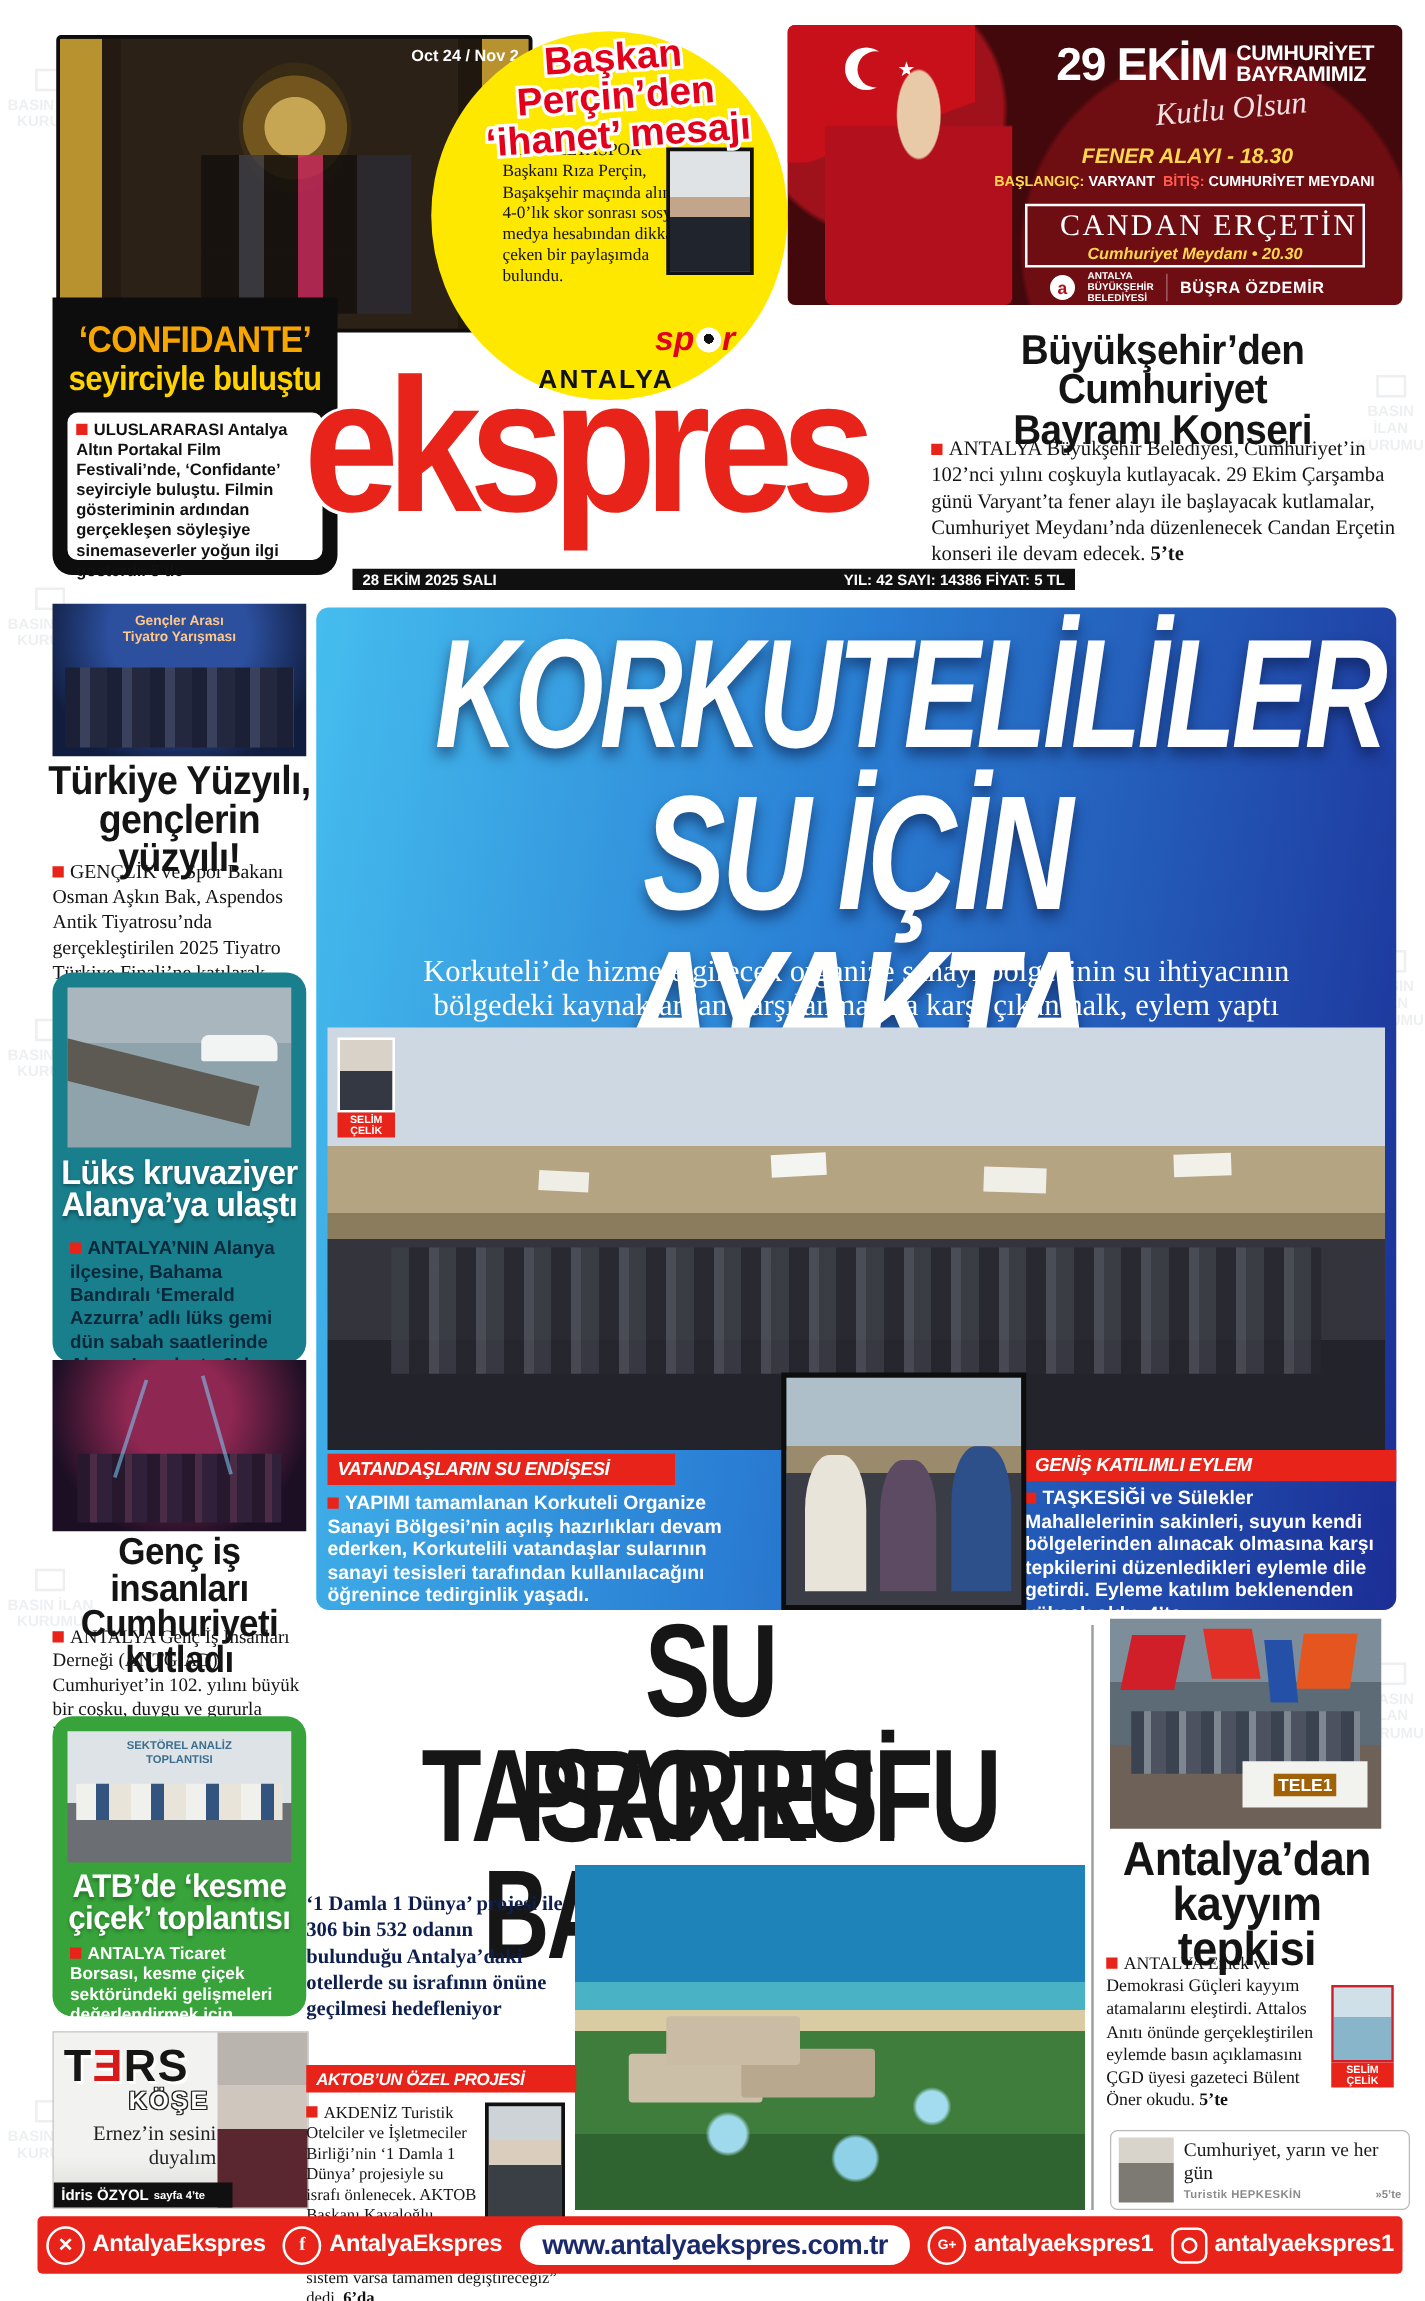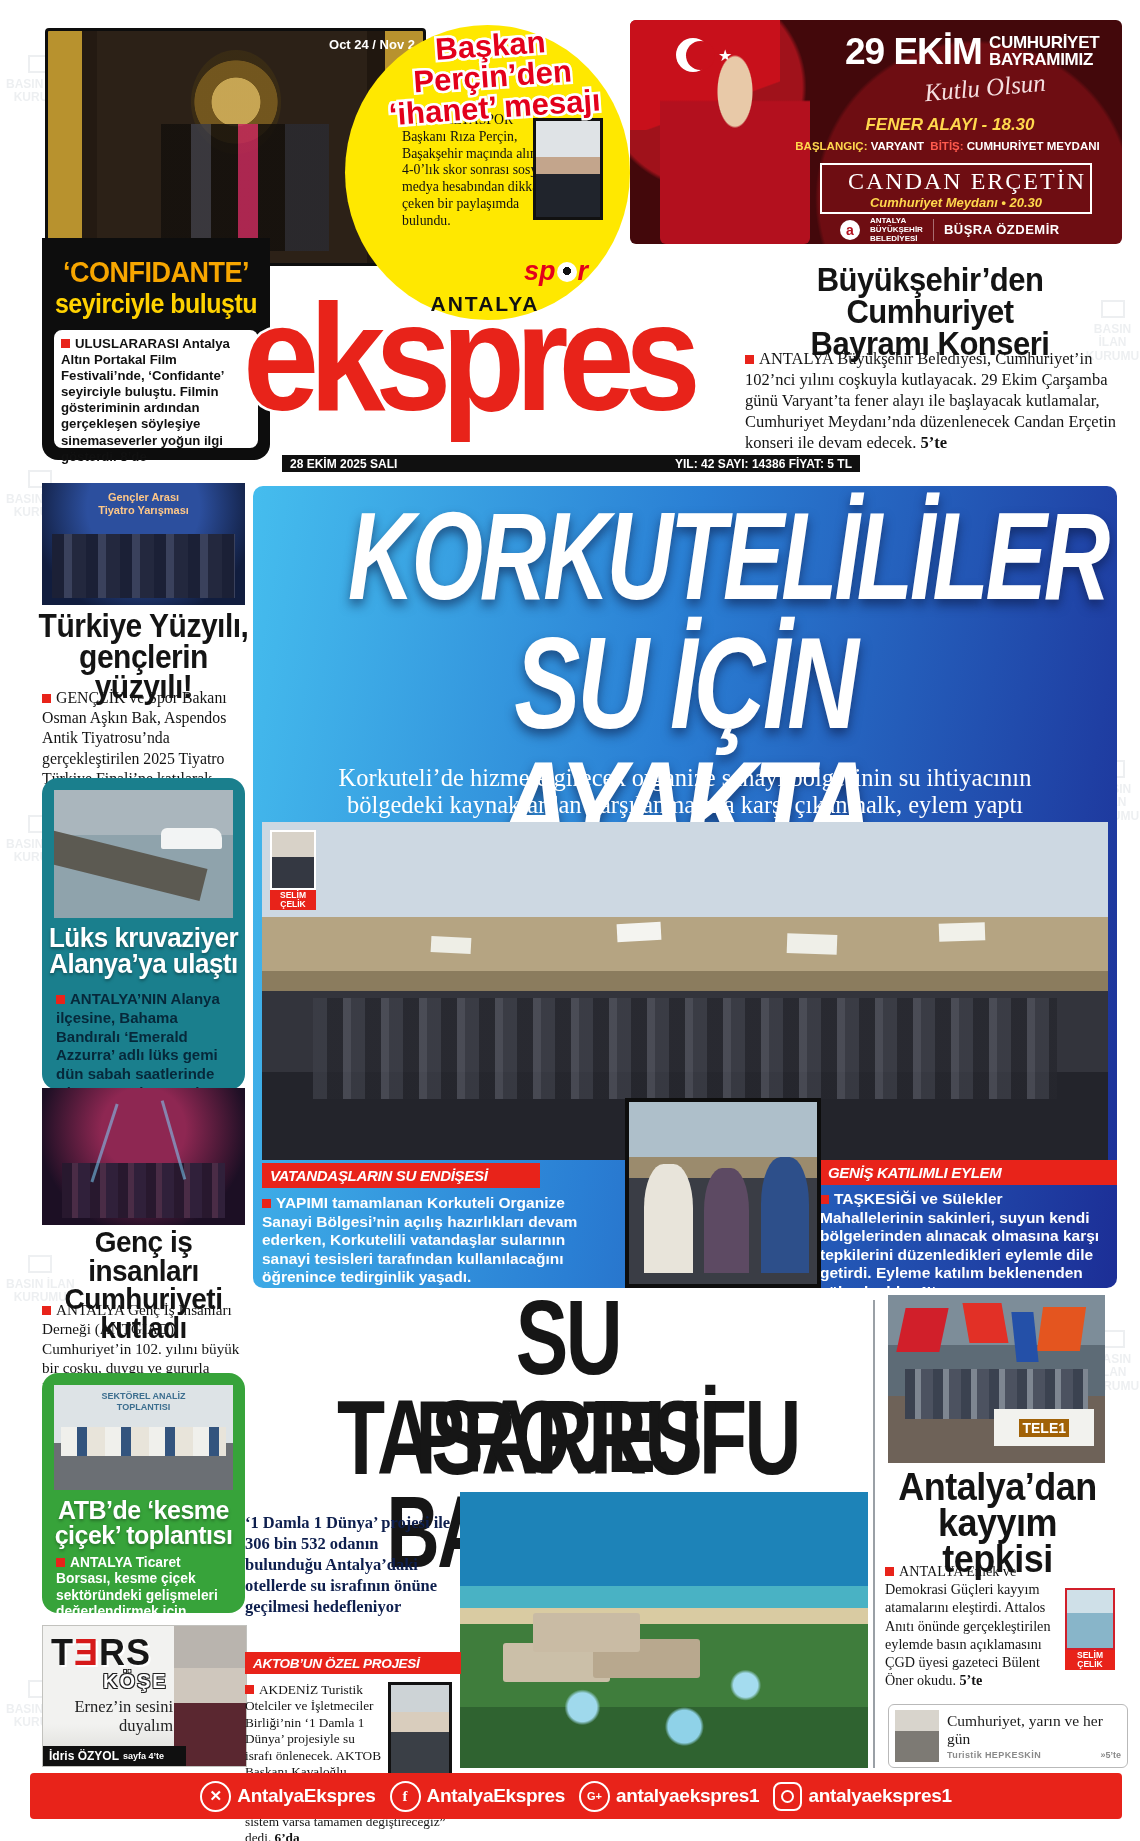--- a/index.html
+++ b/index.html
@@ -313,20 +313,23 @@
 
   <div class="abs" style="left:30px;top:1773px;width:1092px;height:46px;background:#e8231a;border-radius:4px;display:flex;align-items:center;justify-content:center;gap:14px;padding:0 14px;box-sizing:border-box;">
     <div style="display:flex;align-items:center;gap:6px;">
       <span class="fico">✕</span>
       <span class="handle">AntalyaEkspres</span>
     </div>
     <div style="display:flex;align-items:center;gap:6px;">
       <span class="fico" style="font-family:'Liberation Serif',serif;">f</span>
       <span class="handle">AntalyaEkspres</span>
     </div>
+    <div style="background:#fff;border-radius:17px;height:32px;display:flex;align-items:center;padding:0 18px;">
+      <span style="color:#1b2a6b;font-weight:900;font-size:22px;letter-spacing:-.5px;">www.antalyaekspres.com.tr</span>
+    </div>
     <div style="display:flex;align-items:center;gap:6px;">
       <span class="fico" style="font-size:11px;">G+</span>
       <span class="handle">antalyaekspres1</span>
     </div>
     <div style="display:flex;align-items:center;gap:6px;">
       <span style="width:25px;height:25px;border:2.5px solid #fff;border-radius:8px;position:relative;flex:none;">
         <span style="position:absolute;left:6px;top:6px;width:9px;height:9px;border:2.5px solid #fff;border-radius:50%;"></span>
       </span>
       <span class="handle">antalyaekspres1</span>
     </div>

